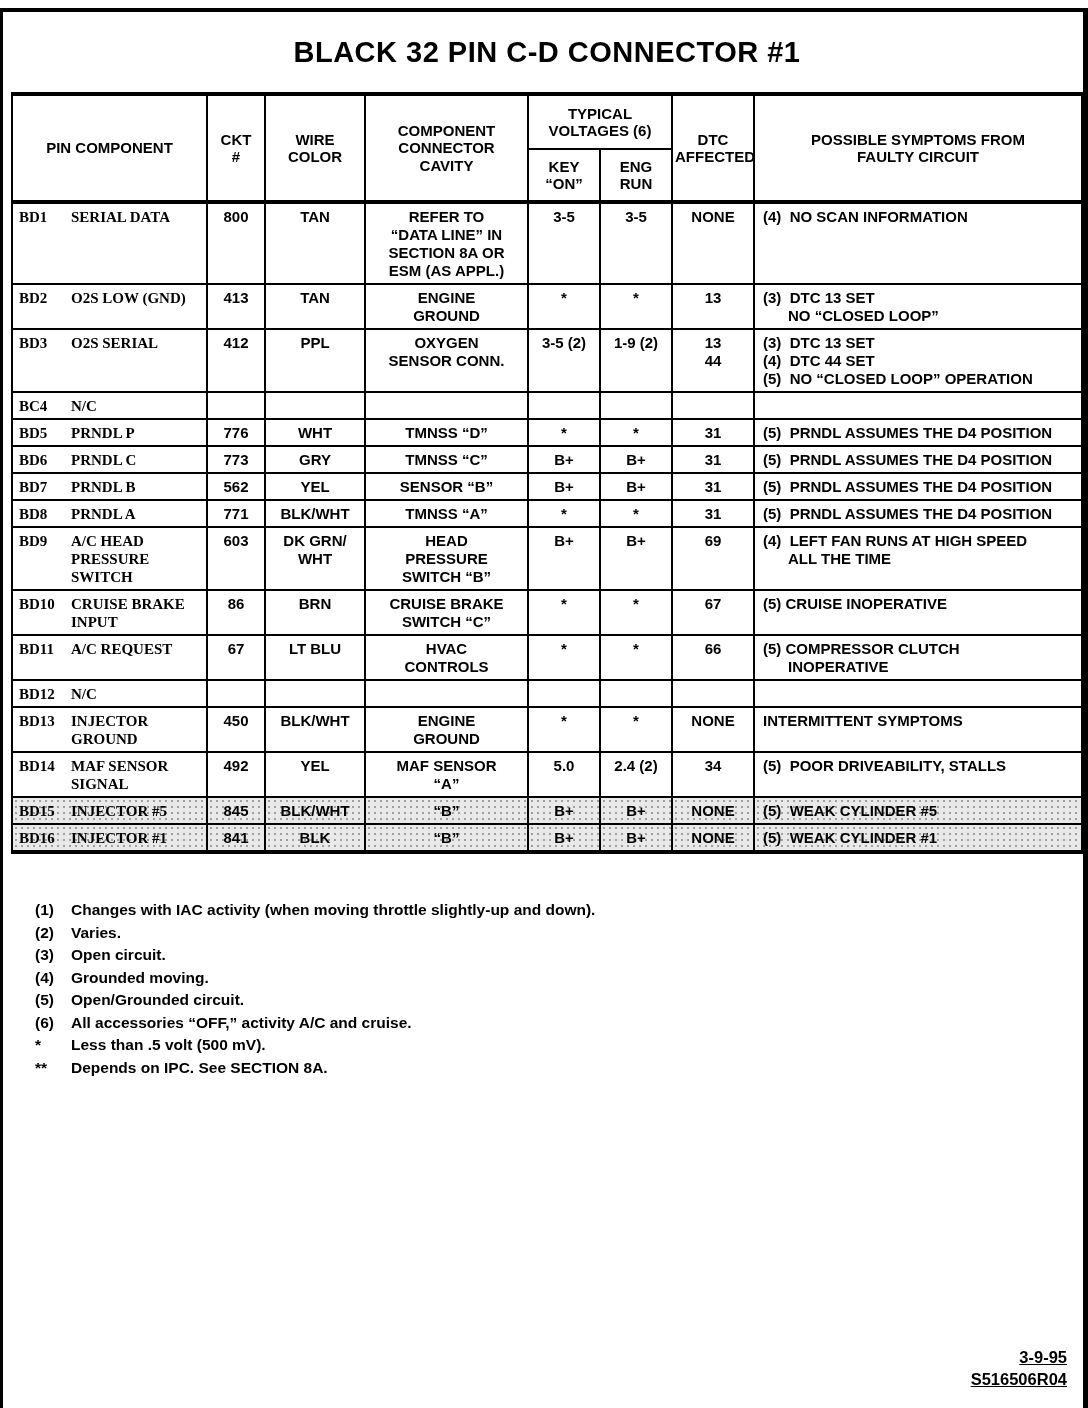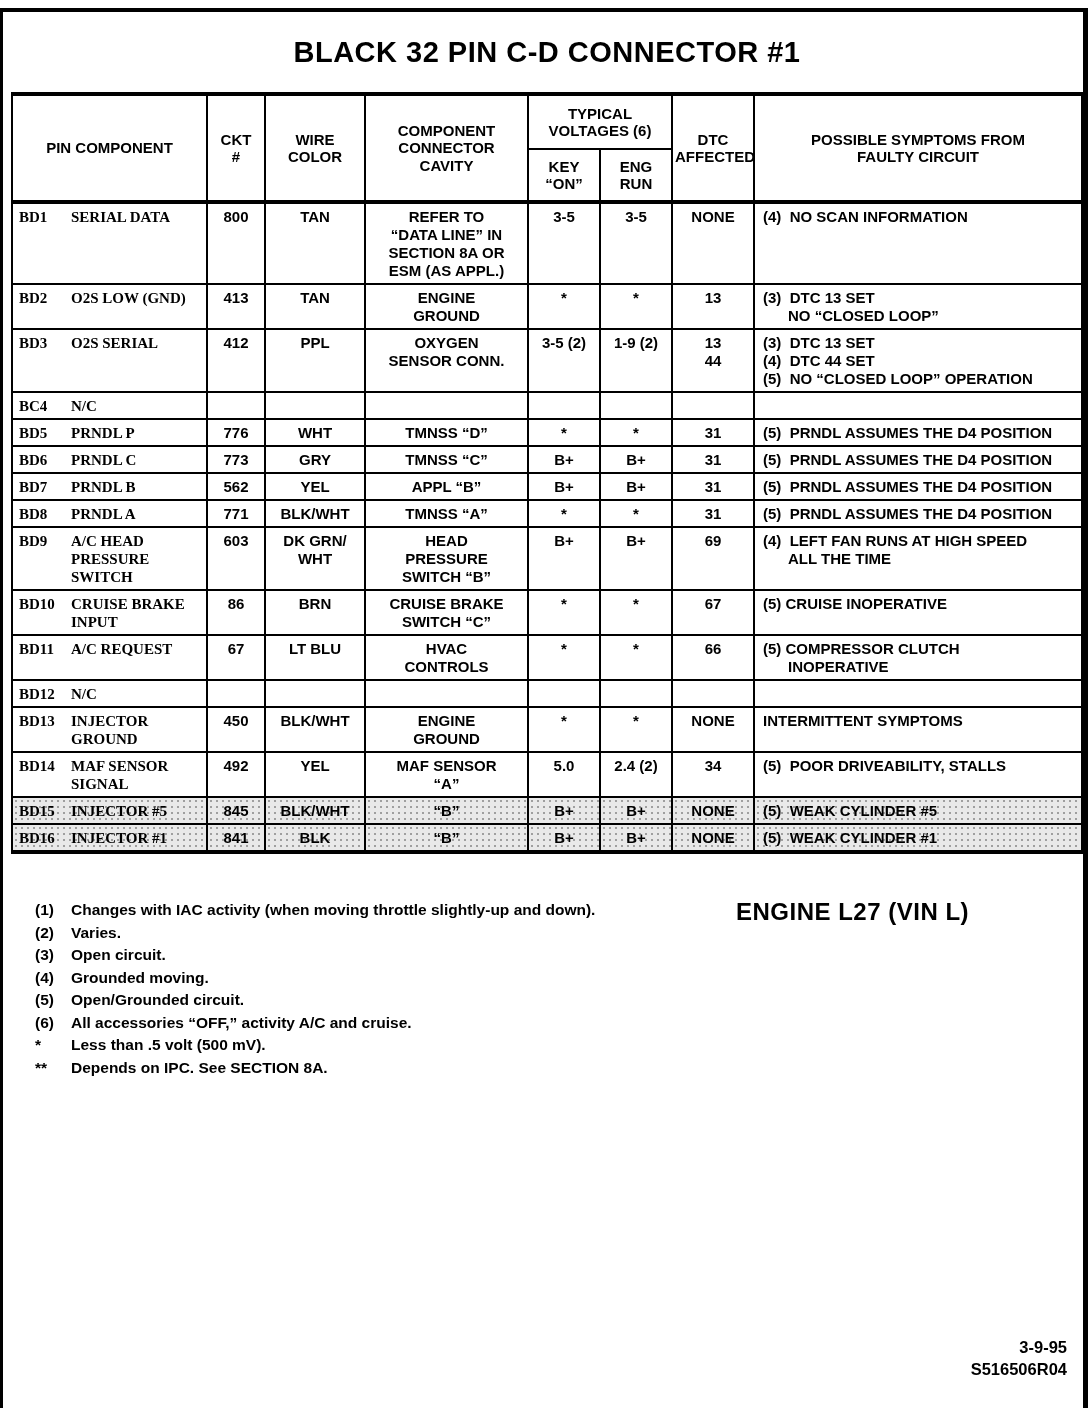--- a/index.html
+++ b/index.html
@@ -76,23 +76,23 @@
   .fn-marker{width:36px;flex:0 0 36px;text-align:left;}
   .fn-text{flex:1;}
   .engine-label{
     position:absolute;
     left:725px;top:44px;
     font-size:24px;letter-spacing:.5px;
     white-space:nowrap;
   }
   .doc-id{
     position:absolute;
-    right:16px;bottom:28px;
+    right:16px;bottom:18px;
     text-align:right;
-    font-size:16.5px;line-height:1.3;
+    font-size:16.5px;line-height:1.3;text-decoration:underline;
   }
 </style>
 </head>
 <body>
 
 <div class="page">
 
   <div class="title-band">BLACK 32 PIN C-D CONNECTOR #1</div>
 
   <table class="conn">
@@ -232,21 +232,21 @@
     </tr>
         <tr>
       <td class="pin-cell">
         <span class="pin-wrap">
           <span class="pin-id">BD7</span>
           <span class="pin-fn">PRNDL B</span>
         </span>
       </td>
       <td class="c">562</td>
       <td class="c">YEL</td>
-      <td class="c">APPL “B”</td>
+      <td class="c">SENSOR “B”</td>
       <td class="c">B+</td>
       <td class="c">B+</td>
       <td class="c">31</td>
       <td class="sym-cell">(5)  PRNDL ASSUMES THE D4 POSITION</td>
     </tr>
         <tr>
       <td class="pin-cell">
         <span class="pin-wrap">
           <span class="pin-id">BD8</span>
           <span class="pin-fn">PRNDL A</span>
@@ -425,21 +425,20 @@
     </div>
         <div class="fn-row">
       <span class="fn-marker">*</span>
       <span class="fn-text">Less than .5 volt (500 mV).</span>
     </div>
         <div class="fn-row">
       <span class="fn-marker">**</span>
       <span class="fn-text">Depends on IPC.  See SECTION 8A.</span>
     </div>
       </div>
-    <div class="engine-label">ENGINE L27 (VIN L)</div>
   </div>
 
   <div class="doc-id">
     <div>3-9-95</div>
     <div>S516506R04</div>
   </div>
 
 </div>
 
 </body></html>

